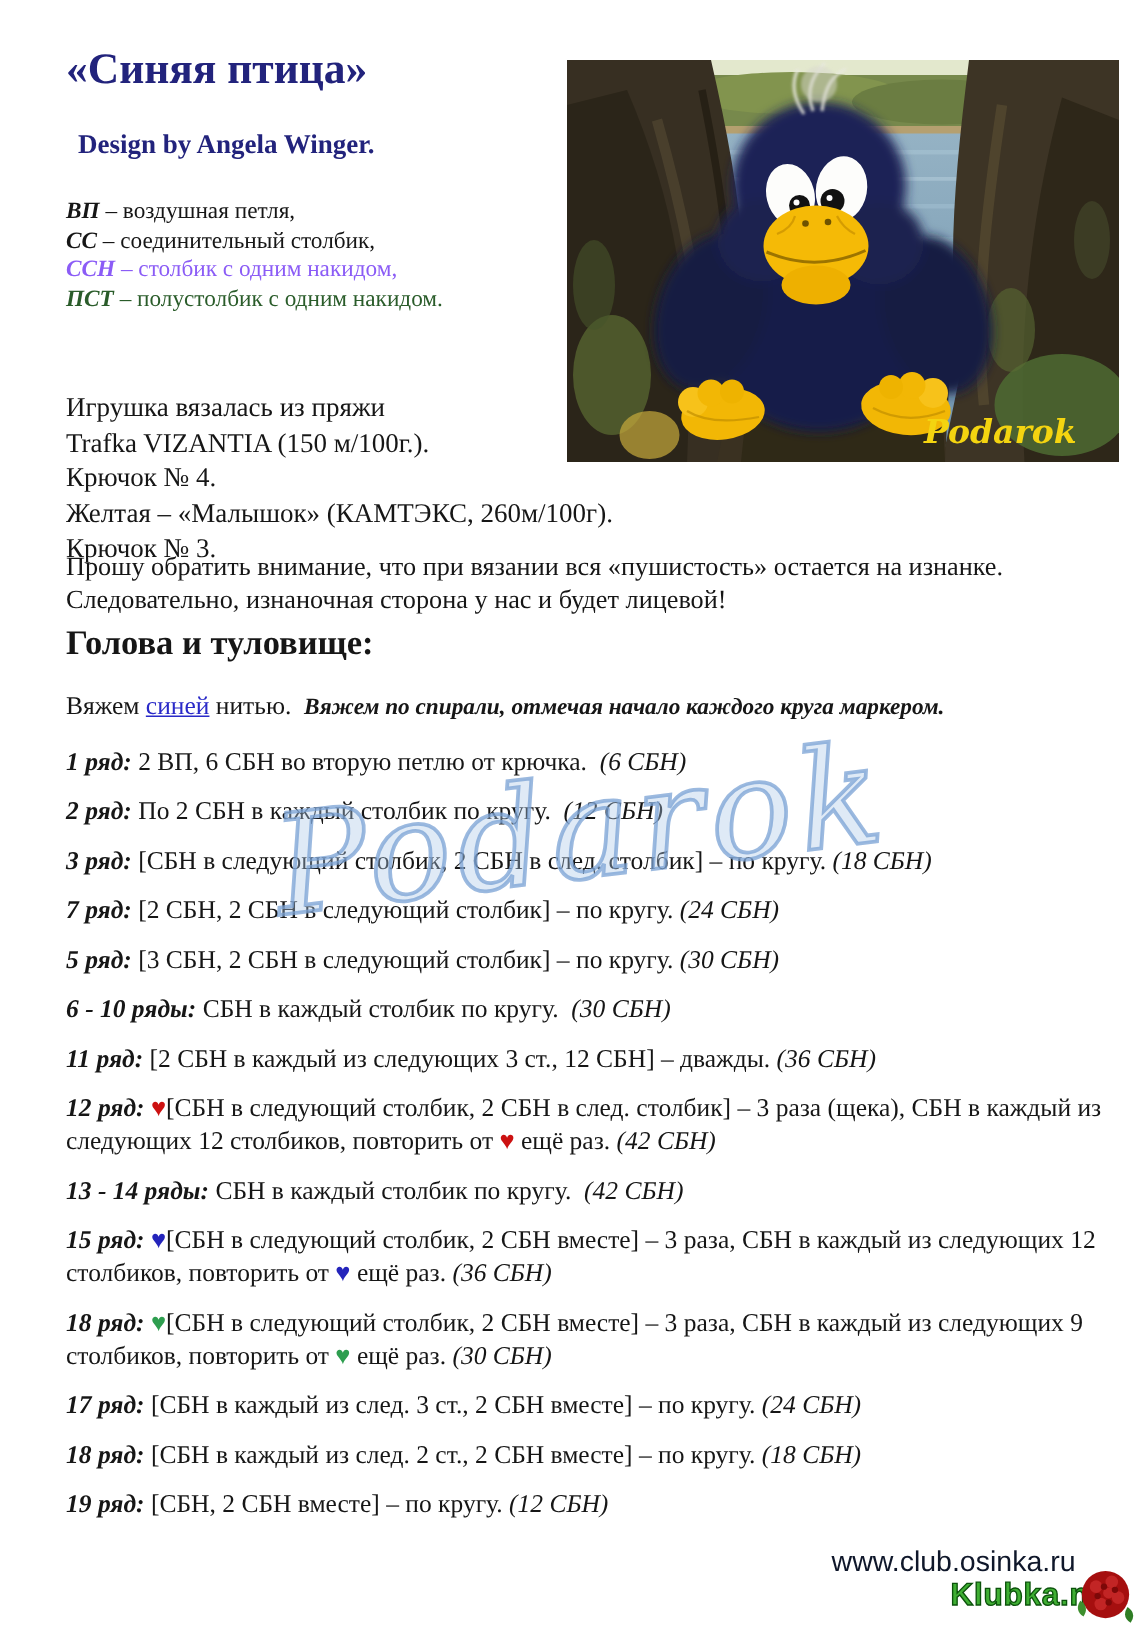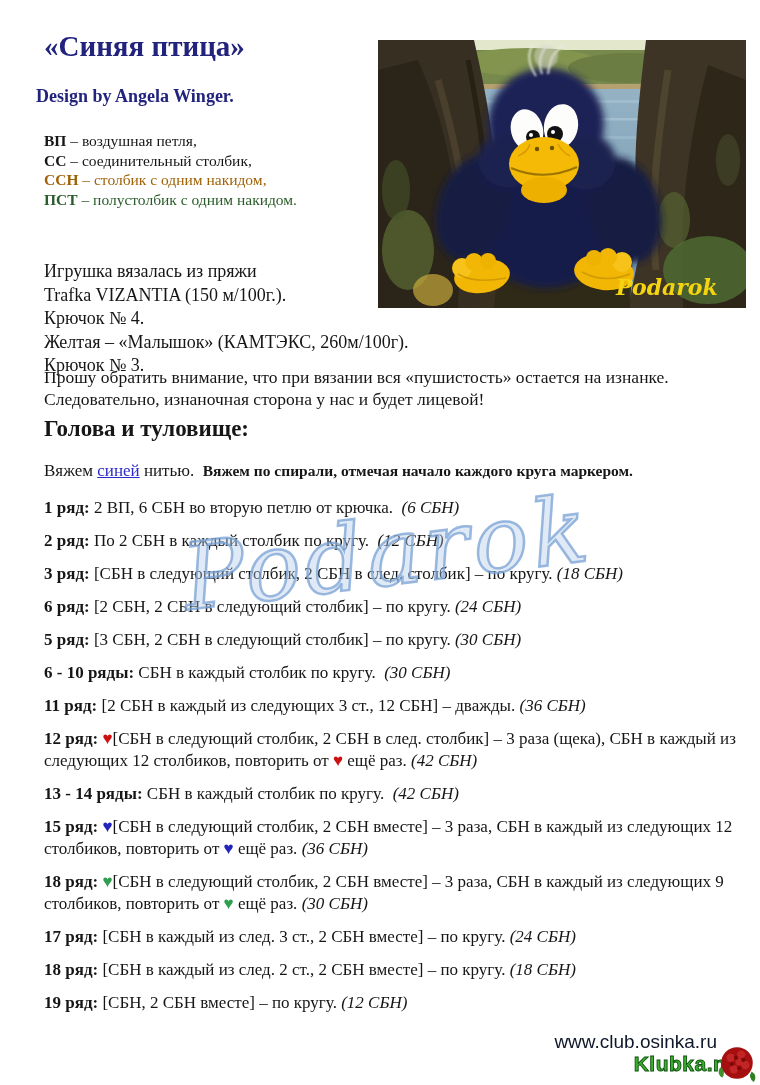--- a/index.html
+++ b/index.html
@@ -1,30 +1,30 @@
 <!DOCTYPE html>
 <html><head>
 <meta charset="utf-8">
 <style>
   html,body{margin:0;padding:0;background:#ffffff;}
   .page{position:relative;width:760px;height:1085px;background:#ffffff;overflow:hidden;
         font-family:"Liberation Serif",serif;color:#161616;}
   .title{position:absolute;left:44px;top:30px;font-size:29px;font-weight:bold;color:#22237c;}
-  .designer{position:absolute;left:36px;top:86px;font-size:18px;font-weight:bold;color:#22237c;}
+  .designer{position:absolute;left:52px;top:86px;font-size:18px;font-weight:bold;color:#22237c;}
   .abbrs{position:absolute;left:44px;top:131px;font-size:15.5px;line-height:19.5px;}
   .abbrs .b{font-weight:bold;}
   .materials{position:absolute;left:44px;top:238px;font-size:18px;line-height:23.5px;margin-top:22px;}
   .photo{position:absolute;left:378px;top:40px;width:368px;height:268px;display:block;}
   .note{position:absolute;left:44px;top:366px;width:692px;font-size:17.5px;line-height:22px;}
   .heading{position:absolute;left:44px;top:416px;font-size:23px;font-weight:bold;}
   .intro{position:absolute;left:44px;top:461px;font-size:17px;white-space:pre-wrap;}
   .intro .b{font-size:15.5px;}
   .rows{position:absolute;left:44px;top:497px;width:694px;font-size:17px;}
   .row{margin:0 0 11px 0;line-height:22px;white-space:pre-wrap;}
-  .b{font-weight:bold;}
+  .b{font-weight:bold;font-style:italic;}
   .i{font-style:italic;}
   .link{color:#2a2ac8;text-decoration:underline;cursor:pointer;}
   .watermark{position:absolute;left:182px;top:500px;font-size:92px;font-style:italic;
              font-family:"DejaVu Serif",serif;letter-spacing:4px;transform:rotate(-7deg);
              color:rgba(170,200,232,0.38);-webkit-text-stroke:2.5px rgba(122,162,212,0.75);
              pointer-events:none;}
   .site{position:absolute;right:43px;top:1031px;font-family:"Liberation Sans",sans-serif;
         font-size:19px;color:#0f172a;cursor:pointer;}
   .klubka{position:absolute;right:14px;top:1052px;font-family:"Liberation Sans",sans-serif;
           font-weight:bold;font-size:21px;color:#3fae33;-webkit-text-stroke:0.9px #0b520b;
@@ -35,21 +35,21 @@
 <body>
 
 <div class="page">
 
   <div class="title">«Синяя птица»</div>
   <div class="designer">Design by Angela Winger.</div>
 
   <div class="abbrs">
       <div style="color: rgb(22, 22, 22);"><span class="b">ВП</span> – воздушная петля,</div>
       <div style="color: rgb(22, 22, 22);"><span class="b">СС</span> – соединительный столбик,</div>
-      <div style="color: #a16207;"><span class="b">ССН</span> – столбик с одним накидом,</div>
+      <div style="color: #8b5cf6;"><span class="b">ССН</span> – столбик с одним накидом,</div>
       <div style="color: rgb(42, 92, 42);"><span class="b">ПСТ</span> – полустолбик с одним накидом.</div>
     </div>
 
   <div class="materials">
       <div>Игрушка вязалась из пряжи</div>
       <div>Trafka VIZANTIA (150 м/100г.).</div>
       <div>Крючок № 4.</div>
       <div>Желтая – «Малышок» (КАМТЭКС, 260м/100г).</div>
       <div>Крючок № 3.</div>
     </div>
@@ -157,21 +157,21 @@
   <div class="note">Прошу обратить внимание, что при вязании вся «пушистость» остается на изнанке. Следовательно, изнаночная сторона у нас и будет лицевой!</div>
 
   <div class="heading">Голова и туловище:</div>
 
   <div class="intro"><span>Вяжем </span><span class="link">синей</span><span> нитью.  </span><span class="b">Вяжем по спирали, отмечая начало каждого круга маркером.</span></div>
 
   <div class="rows">
       <p class="row"><span class="b">1 ряд:</span><span> 2 ВП, 6 СБН во вторую петлю от крючка.  </span><span class="i">(6 СБН)</span></p>
       <p class="row"><span class="b">2 ряд:</span><span> По 2 СБН в каждый столбик по кругу.  </span><span class="i">(12 СБН)</span></p>
       <p class="row"><span class="b">3 ряд:</span><span> [СБН в следующий столбик, 2 СБН в след. столбик] – по кругу. </span><span class="i">(18 СБН)</span></p>
-      <p class="row"><span class="b">6 ряд:</span><span> [2 СБН, 2 СБН в следующий столбик] – по кругу. </span><span class="i">(24 СБН)</span></p>
+      <p class="row"><span class="b">7 ряд:</span><span> [2 СБН, 2 СБН в следующий столбик] – по кругу. </span><span class="i">(24 СБН)</span></p>
       <p class="row"><span class="b">5 ряд:</span><span> [3 СБН, 2 СБН в следующий столбик] – по кругу. </span><span class="i">(30 СБН)</span></p>
       <p class="row"><span class="b">6 - 10 ряды:</span><span> СБН в каждый столбик по кругу.  </span><span class="i">(30 СБН)</span></p>
       <p class="row"><span class="b">11 ряд:</span><span> [2 СБН в каждый из следующих 3 ст., 12 СБН] – дважды. </span><span class="i">(36 СБН)</span></p>
       <p class="row"><span class="b">12 ряд:</span><span> </span><span style="color: rgb(204, 17, 17);">♥</span><span>[СБН в следующий столбик, 2 СБН в след. столбик] – 3 раза (щека), СБН в каждый из следующих 12 столбиков, повторить от </span><span style="color: rgb(204, 17, 17);">♥</span><span> ещё раз. </span><span class="i">(42 СБН)</span></p>
       <p class="row"><span class="b">13 - 14 ряды:</span><span> СБН в каждый столбик по кругу.  </span><span class="i">(42 СБН)</span></p>
       <p class="row"><span class="b">15 ряд:</span><span> </span><span style="color: rgb(36, 36, 187);">♥</span><span>[СБН в следующий столбик, 2 СБН вместе] – 3 раза, СБН в каждый из следующих 12 столбиков, повторить от </span><span style="color: rgb(36, 36, 187);">♥</span><span> ещё раз. </span><span class="i">(36 СБН)</span></p>
       <p class="row"><span class="b">18 ряд:</span><span> </span><span style="color: rgb(46, 158, 79);">♥</span><span>[СБН в следующий столбик, 2 СБН вместе] – 3 раза, СБН в каждый из следующих 9 столбиков, повторить от </span><span style="color: rgb(46, 158, 79);">♥</span><span> ещё раз. </span><span class="i">(30 СБН)</span></p>
       <p class="row"><span class="b">17 ряд:</span><span> [СБН в каждый из след. 3 ст., 2 СБН вместе] – по кругу. </span><span class="i">(24 СБН)</span></p>
       <p class="row"><span class="b">18 ряд:</span><span> [СБН в каждый из след. 2 ст., 2 СБН вместе] – по кругу. </span><span class="i">(18 СБН)</span></p>
       <p class="row"><span class="b">19 ряд:</span><span> [СБН, 2 СБН вместе] – по кругу. </span><span class="i">(12 СБН)</span></p>

